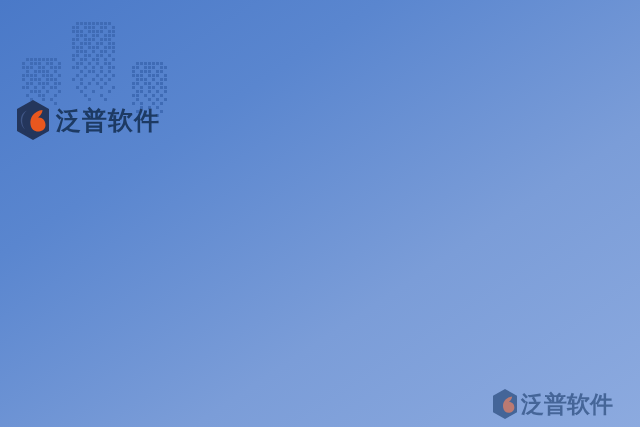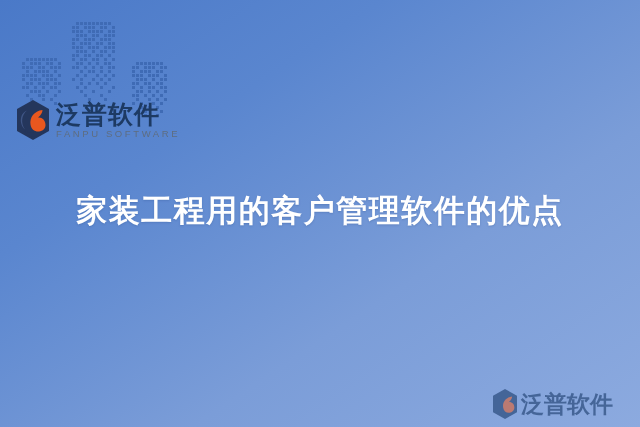--- a/index.html
+++ b/index.html
@@ -388,25 +388,23 @@
       <svg class="mark" viewBox="0 0 34 40" xmlns="http://www.w3.org/2000/svg" aria-hidden="true">
         <path d="M17 0 L33 9 L33 31 L17 40 L1 31 L1 9 Z" fill="#24365c"></path>
         <path d="M17 6 C9 9 6 17 8 25 C10 32 17 35 24 33 C18 31 14 26 15 20 C15.7 14.5 19 10 24 8 C21.6 6.5 19.3 5.6 17 6 Z" fill="#ffffff" opacity="0.0"></path>
         <path d="M26.5 10 C18 11 13.5 17.5 14.5 24.5 C15.2 29.2 18.5 31.8 23 31.5 C26.8 31.2 29.5 28.6 29.5 25 C29.5 20 26 17 22 17.5 C25 15 26.4 12.6 26.5 10 Z" fill="#e8571f"></path>
         <path d="M8.5 30.5 C14 34 22.5 33.8 29.2 30.2 C27 34.5 22 37.2 16.8 36.6 C12.6 36.1 9.6 33.8 8.5 30.5 Z" fill="#24365c"></path>
         <path d="M11 10.5 C5.5 15 4.5 23 9 29.5 C5.5 26.5 4 21.5 5.2 17 C6 13.8 8.2 11.6 11 10.5 Z" fill="#3f5585"></path>
       </svg>
     </span>
     <span class="wordmark">
       <span class="cn">泛普软件</span>
-      <span class="en">FANPU SOFTWARE</span>
     </span>
   </div>
 
-  <div id="headline">家装工程用的客户管理软件的优点</div>
 
   <div id="watermark">
     <div class="wm-row">
       <span class="wm-mark">
         <svg class="wm-mark" viewBox="0 0 34 40" xmlns="http://www.w3.org/2000/svg" aria-hidden="true">
           <path d="M17 0 L33 9 L33 31 L17 40 L1 31 L1 9 Z" fill="#2c4d7e"></path>
           <path d="M26.5 10 C18 11 13.5 17.5 14.5 24.5 C15.2 29.2 18.5 31.8 23 31.5 C26.8 31.2 29.5 28.6 29.5 25 C29.5 20 26 17 22 17.5 C25 15 26.4 12.6 26.5 10 Z" fill="#d06a4a"></path>
           <path d="M8.5 30.5 C14 34 22.5 33.8 29.2 30.2 C27 34.5 22 37.2 16.8 36.6 C12.6 36.1 9.6 33.8 8.5 30.5 Z" fill="#2c4d7e"></path>
         </svg>
       </span>

